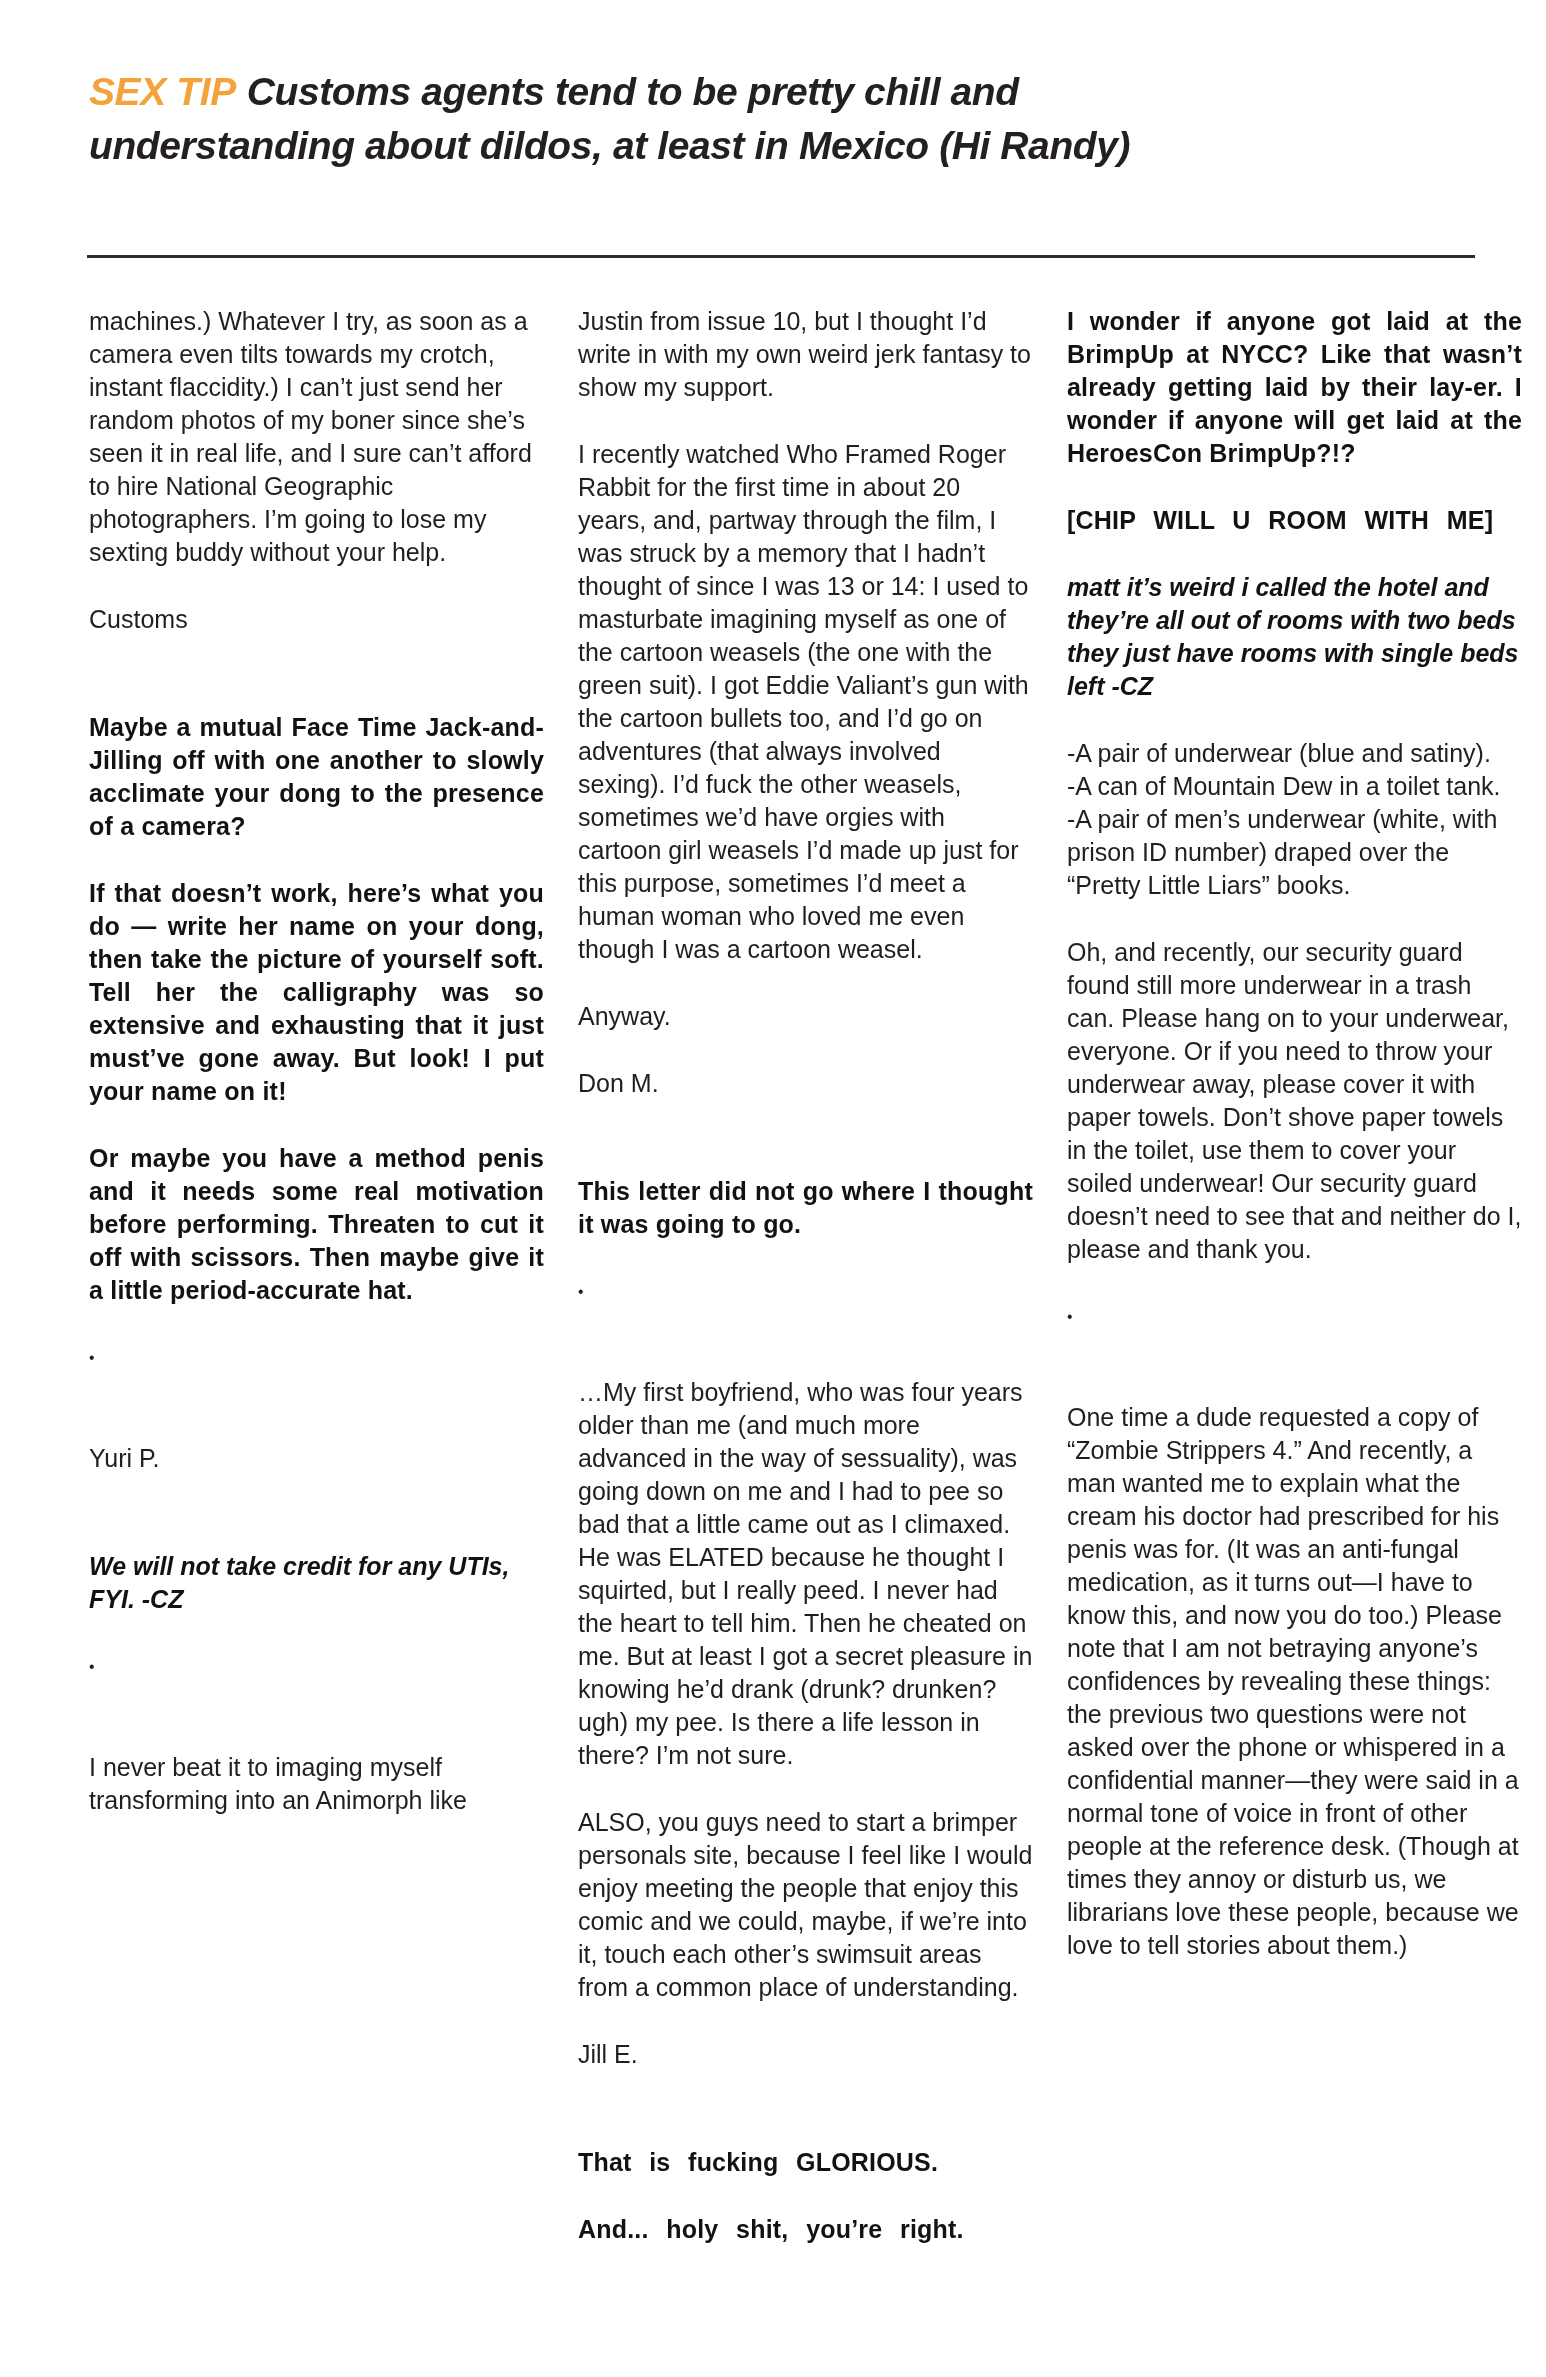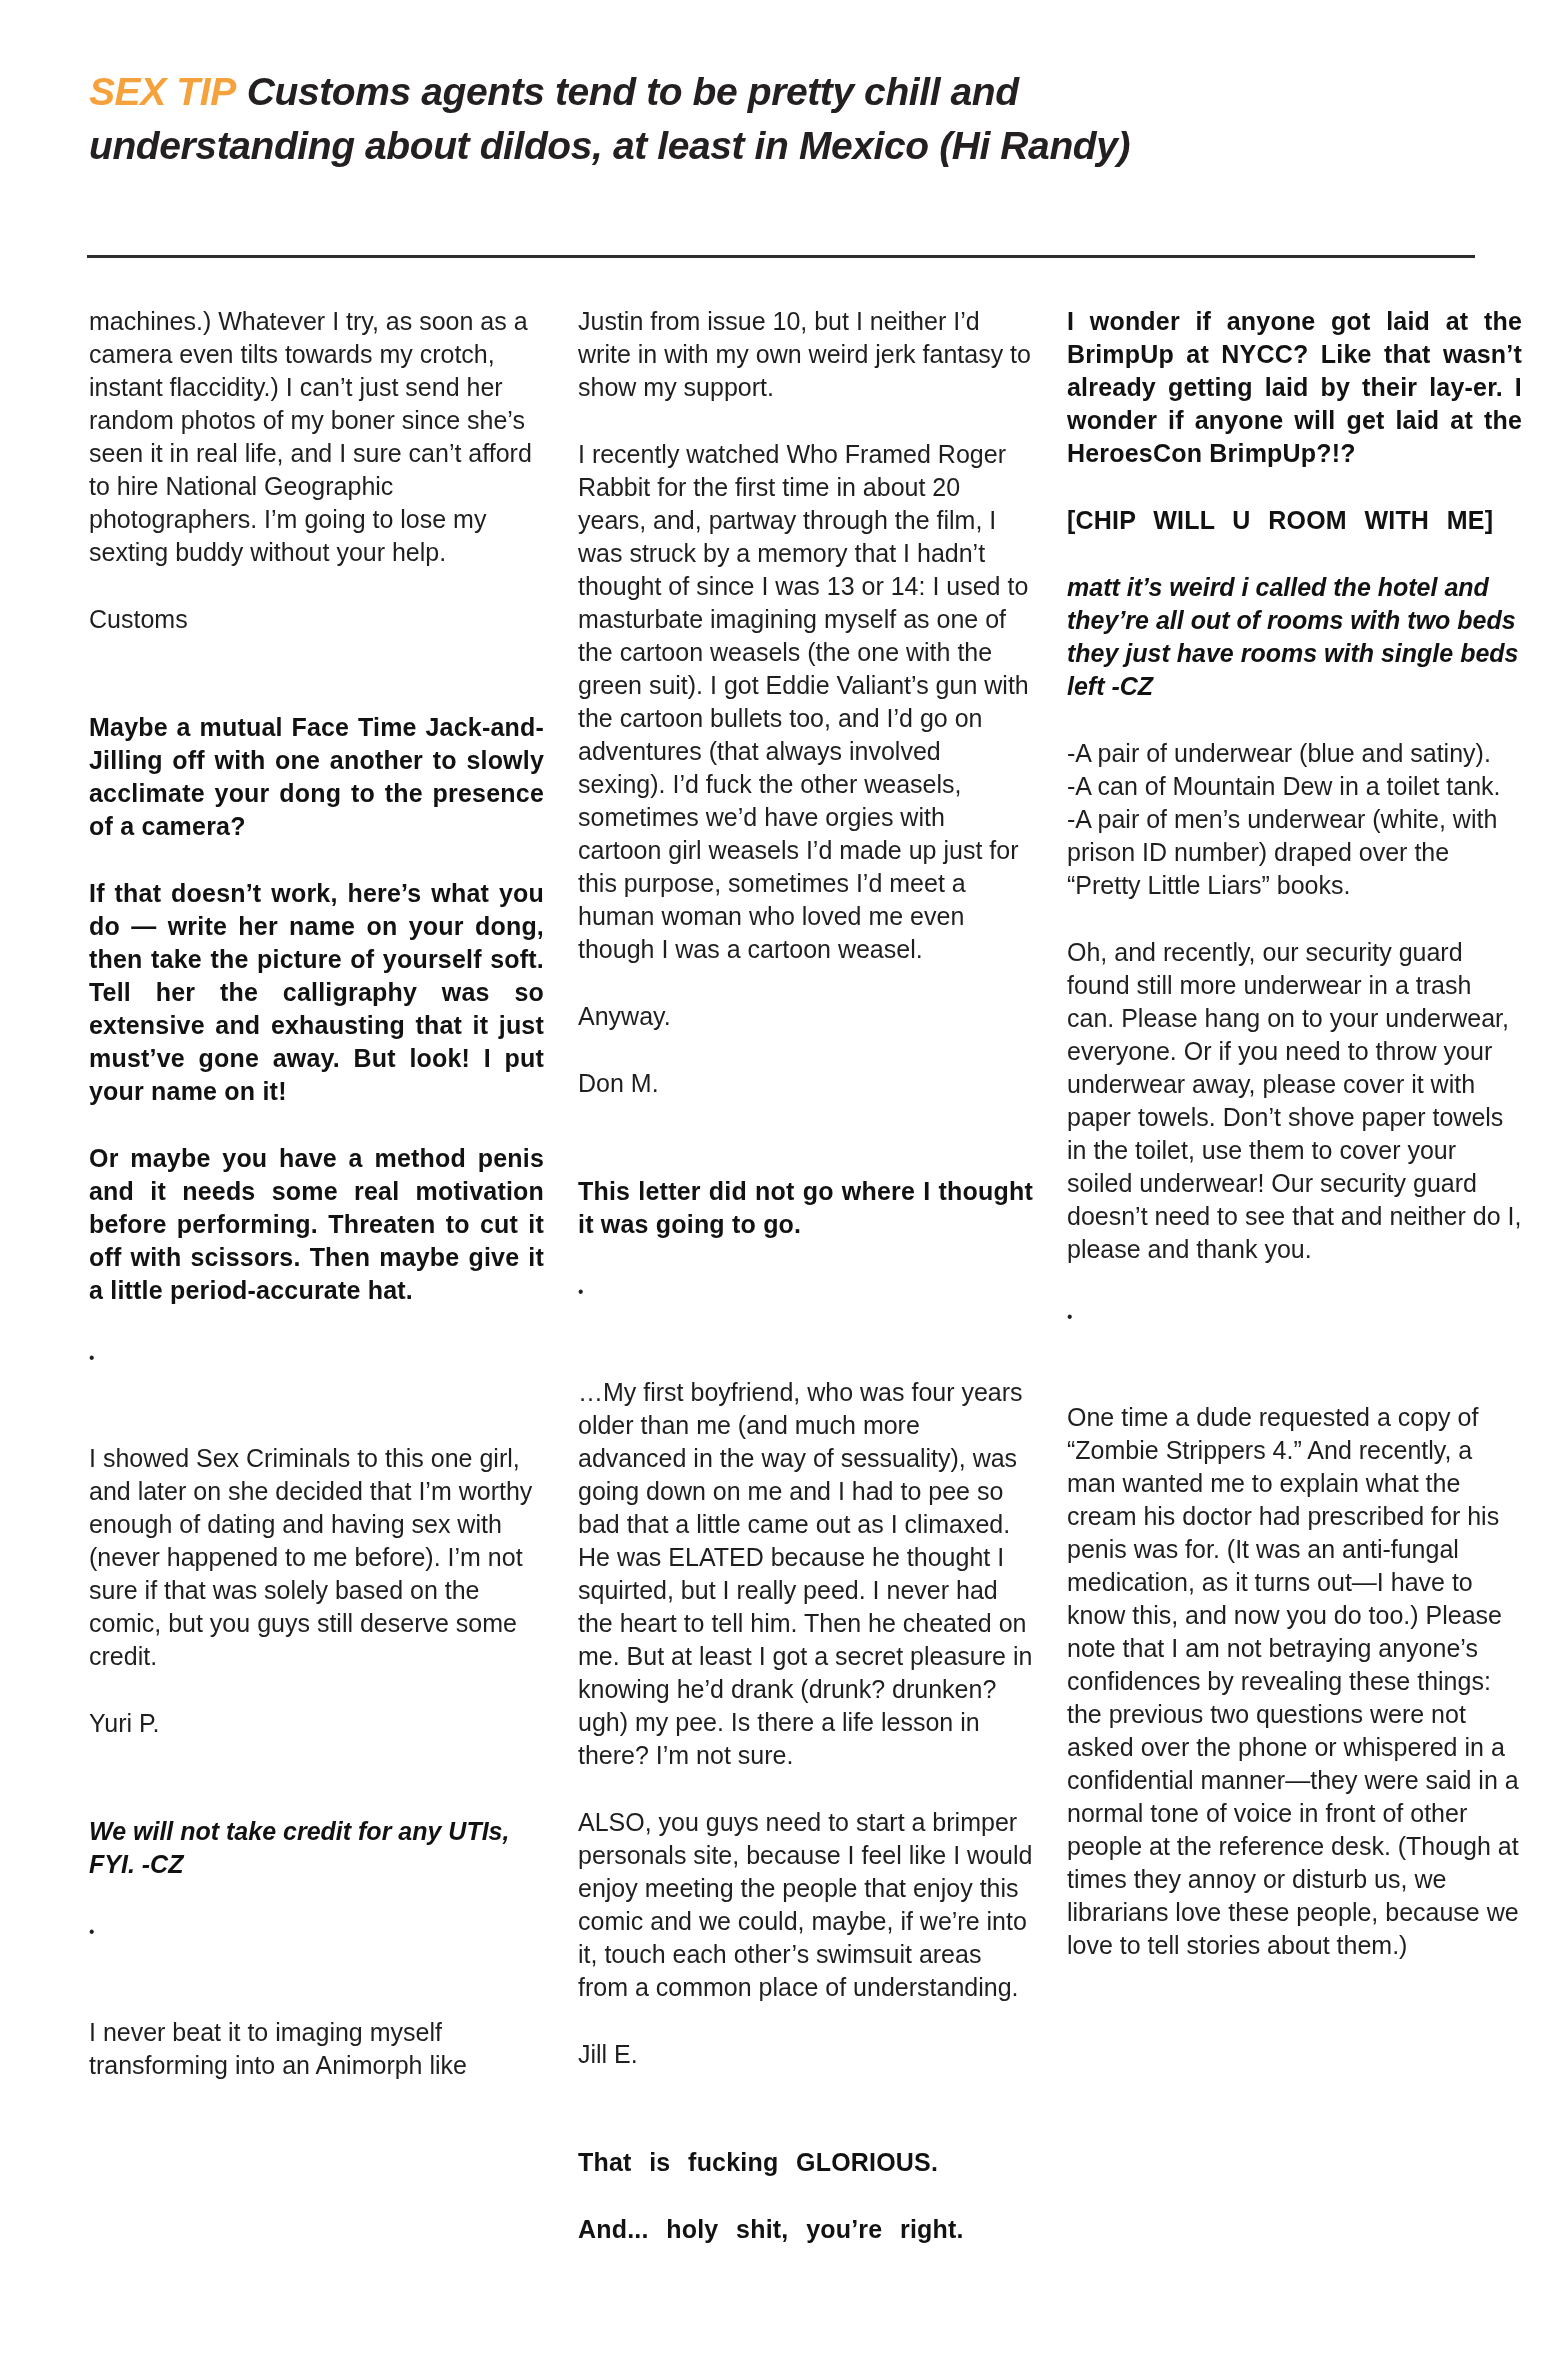--- a/index.html
+++ b/index.html
@@ -62,29 +62,28 @@
 
   <div class="columns">
 
     <section class="col">
       <p>machines.) Whatever I try, as soon as a camera even tilts towards my crotch, instant flaccidity.) I can’t just send her random photos of my boner since she’s seen it in real life, and I sure can’t afford to hire National Geographic photographers. I’m going to lose my sexting buddy without your help.</p>
       <p class="sig">Customs</p>
       <p class="reply">Maybe a mutual Face Time Jack-and-Jilling off with one another to slowly acclimate your dong to the presence of a camera?</p>
       <p class="reply">If that doesn’t work, here’s what you do — write her name on your dong, then take the picture of yourself soft. Tell her the calligraphy was so extensive and exhausting that it just must’ve gone away. But look! I put your name on it!</p>
       <p class="reply">Or maybe you have a method penis and it needs some real motivation before performing. Threaten to cut it off with scissors. Then maybe give it a little period-accurate hat.</p>
       <p class="sep">•</p>
-      <p>I showed Sex Criminals to this one girl, and later on she decided that I’m worthy enough of dating and having sex with (never happened to me before). I’m not sure if that was solely based on the comic, but you guys still deserve some credit.</p>
       <p class="sig">Yuri P.</p>
       <p class="reply-italic">We will not take credit for any UTIs, FYI. -CZ</p>
       <p class="sep">•</p>
       <p>I never beat it to imaging myself transforming into an Animorph like</p>
     </section>
 
     <section class="col">
-      <p>Justin from issue 10, but I neither I’d write in with my own weird jerk fantasy to show my support.</p>
+      <p>Justin from issue 10, but I thought I’d write in with my own weird jerk fantasy to show my support.</p>
       <p class="gap-lg">I recently watched Who Framed Roger Rabbit for the first time in about 20 years, and, partway through the film, I was struck by a memory that I hadn’t thought of since I was 13 or 14: I used to masturbate imagining myself as one of the cartoon weasels (the one with the green suit). I got Eddie Valiant’s gun with the cartoon bullets too, and I’d go on adventures (that always involved sexing). I’d fuck the other weasels, sometimes we’d have orgies with cartoon girl weasels I’d made up just for this purpose, sometimes I’d meet a human woman who loved me even though I was a cartoon weasel.</p>
       <p class="gap-sm">Anyway.</p>
       <p class="sig">Don M.</p>
       <p class="reply">This letter did not go where I thought it was going to go.</p>
       <p class="sep">•</p>
       <p>…My first boyfriend, who was four years older than me (and much more advanced in the way of sessuality), was going down on me and I had to pee so bad that a little came out as I climaxed.  He was ELATED because he thought I squirted, but I really peed.  I never had the heart to tell him.  Then he cheated on me.  But at least I got a secret pleasure in knowing he’d drank (drunk? drunken? ugh) my pee.  Is there a life lesson in there? I’m not sure.</p>
       <p>ALSO, you guys need to start a brimper personals site, because I feel like I would enjoy meeting the people that enjoy this comic and we could, maybe, if we’re into it, touch each other’s swimsuit areas from a common place of understanding.</p>
       <p class="sig">Jill E.</p>
       <p class="reply wide">That is fucking GLORIOUS.</p>
       <p class="reply wide gap-sm">And... holy shit, you’re right.</p>

